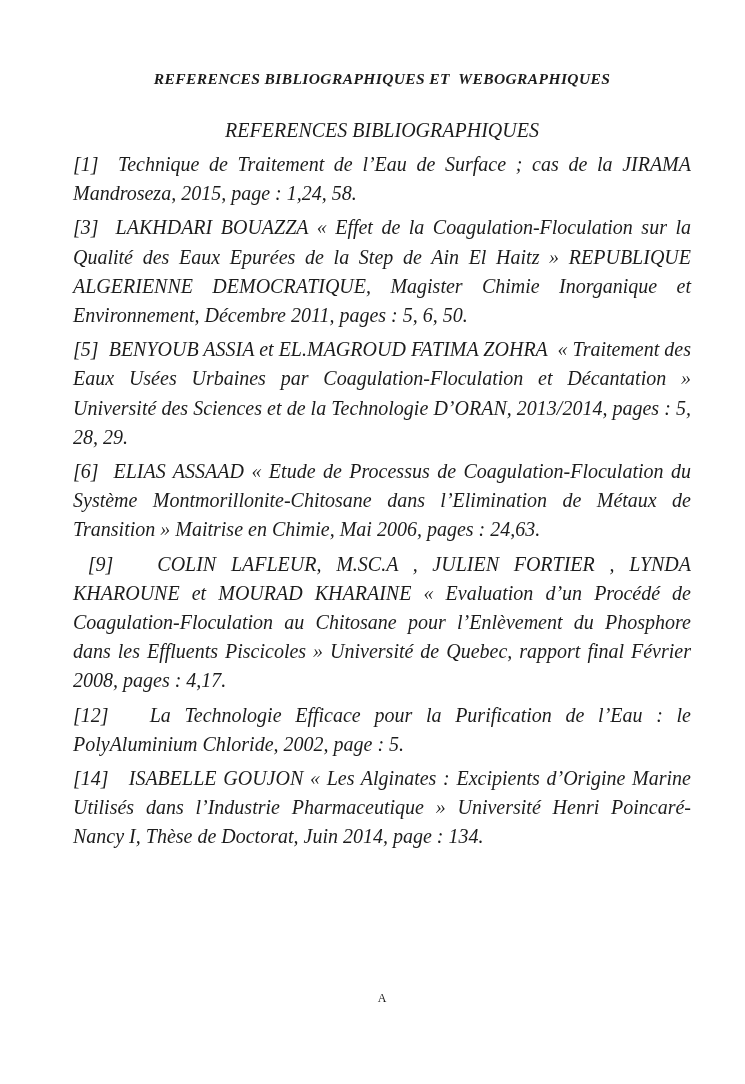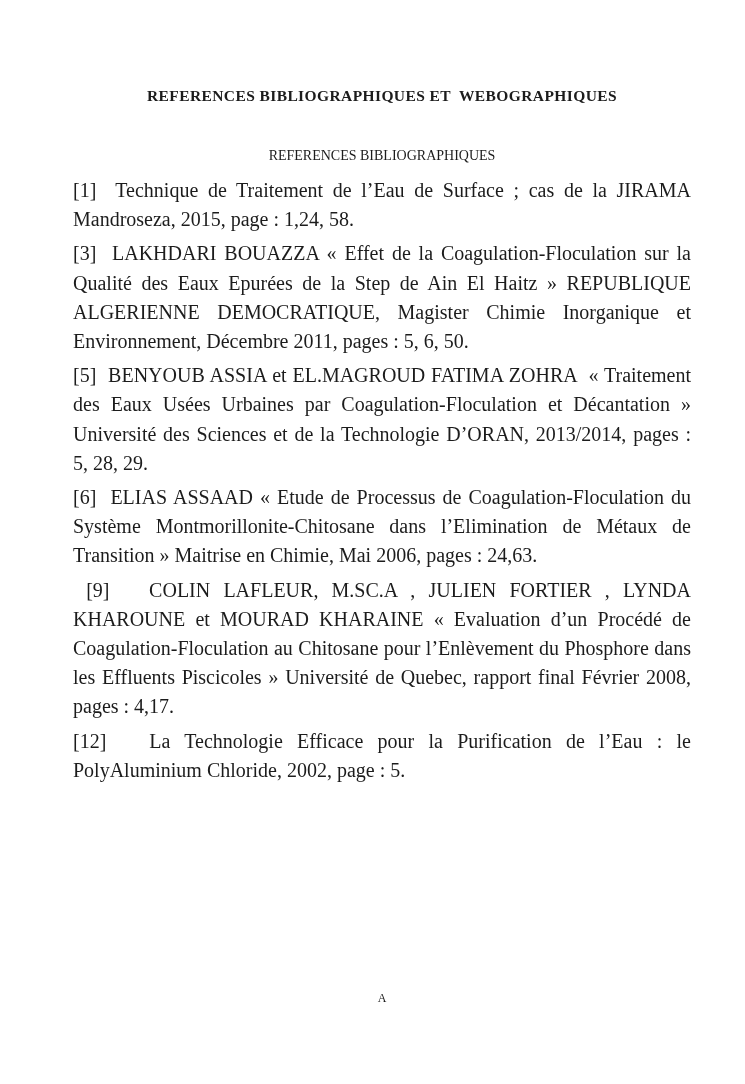--- a/index.html
+++ b/index.html
@@ -16,36 +16,37 @@
   }
   .page {
     position: relative;
     width: 745px;
     height: 1084px;
     background: #ffffff;
   }
   .content {
     position: absolute;
     left: 73px;
-    top: 87px;
+    top: 70px;
     width: 618px;
+    font-style: italic;
   }
   .title {
     text-align: center;
     font-weight: bold;
     font-size: 15.5px;
     line-height: 18px;
     letter-spacing: 0.4px;
     white-space: pre-wrap;
   }
   .subtitle {
     text-align: center;
-    font-size: 14px;
+    font-size: 20px;
     line-height: 18px;
-    margin-top: 42px;
+    margin-top: 33px;
     white-space: pre-wrap;
   }
   .refs {
     margin-top: 11px;
   }
   .refs p.ref {
     font-size: 20px;
     line-height: 29.2px;
     text-align: justify;
     white-space: pre-wrap;
@@ -68,16 +69,17 @@
   <div class="content">
     <div class="title">REFERENCES BIBLIOGRAPHIQUES ET  WEBOGRAPHIQUES</div>
     <div class="subtitle">REFERENCES BIBLIOGRAPHIQUES</div>
     <div class="refs" id="refs">
         <p class="ref">[1]  Technique de Traitement de l’Eau de Surface ; cas de la JIRAMA Mandroseza, 2015, page : 1,24, 58.</p>
         <p class="ref">[3]  LAKHDARI BOUAZZA « Effet de la Coagulation-Floculation sur la Qualité des Eaux Epurées de la Step de Ain El Haitz » REPUBLIQUE ALGERIENNE DEMOCRATIQUE, Magister Chimie Inorganique et Environnement, Décembre 2011, pages : 5, 6, 50.</p>
         <p class="ref">[5]  BENYOUB ASSIA et EL.MAGROUD FATIMA ZOHRA  « Traitement des Eaux Usées Urbaines par Coagulation-Floculation et Décantation » Université des Sciences et de la Technologie D’ORAN, 2013/2014, pages : 5, 28, 29.</p>
         <p class="ref">[6]  ELIAS ASSAAD « Etude de Processus de Coagulation-Floculation du Système Montmorillonite-Chitosane dans l’Elimination de Métaux de Transition » Maitrise en Chimie, Mai 2006, pages : 24,63.</p>
         <p class="ref"> [9]   COLIN LAFLEUR, M.SC.A , JULIEN FORTIER , LYNDA KHAROUNE et MOURAD KHARAINE « Evaluation d’un Procédé de Coagulation-Floculation au Chitosane pour l’Enlèvement du Phosphore dans les Effluents Piscicoles » Université de Quebec, rapport final Février 2008, pages : 4,17.</p>
         <p class="ref">[12]   La Technologie Efficace pour la Purification de l’Eau : le PolyAluminium Chloride, 2002, page : 5.</p>
+        <p class="ref">[14]   ISABELLE GOUJON « Les Alginates : Excipients d’Origine Marine Utilisés dans l’Industrie Pharmaceutique » Université Henri Poincaré-Nancy I, Thèse de Doctorat, Juin 2014, page : 134.</p>
       </div>
   </div>
   <div class="footer">A</div>
 </div>
 
 </body></html>

